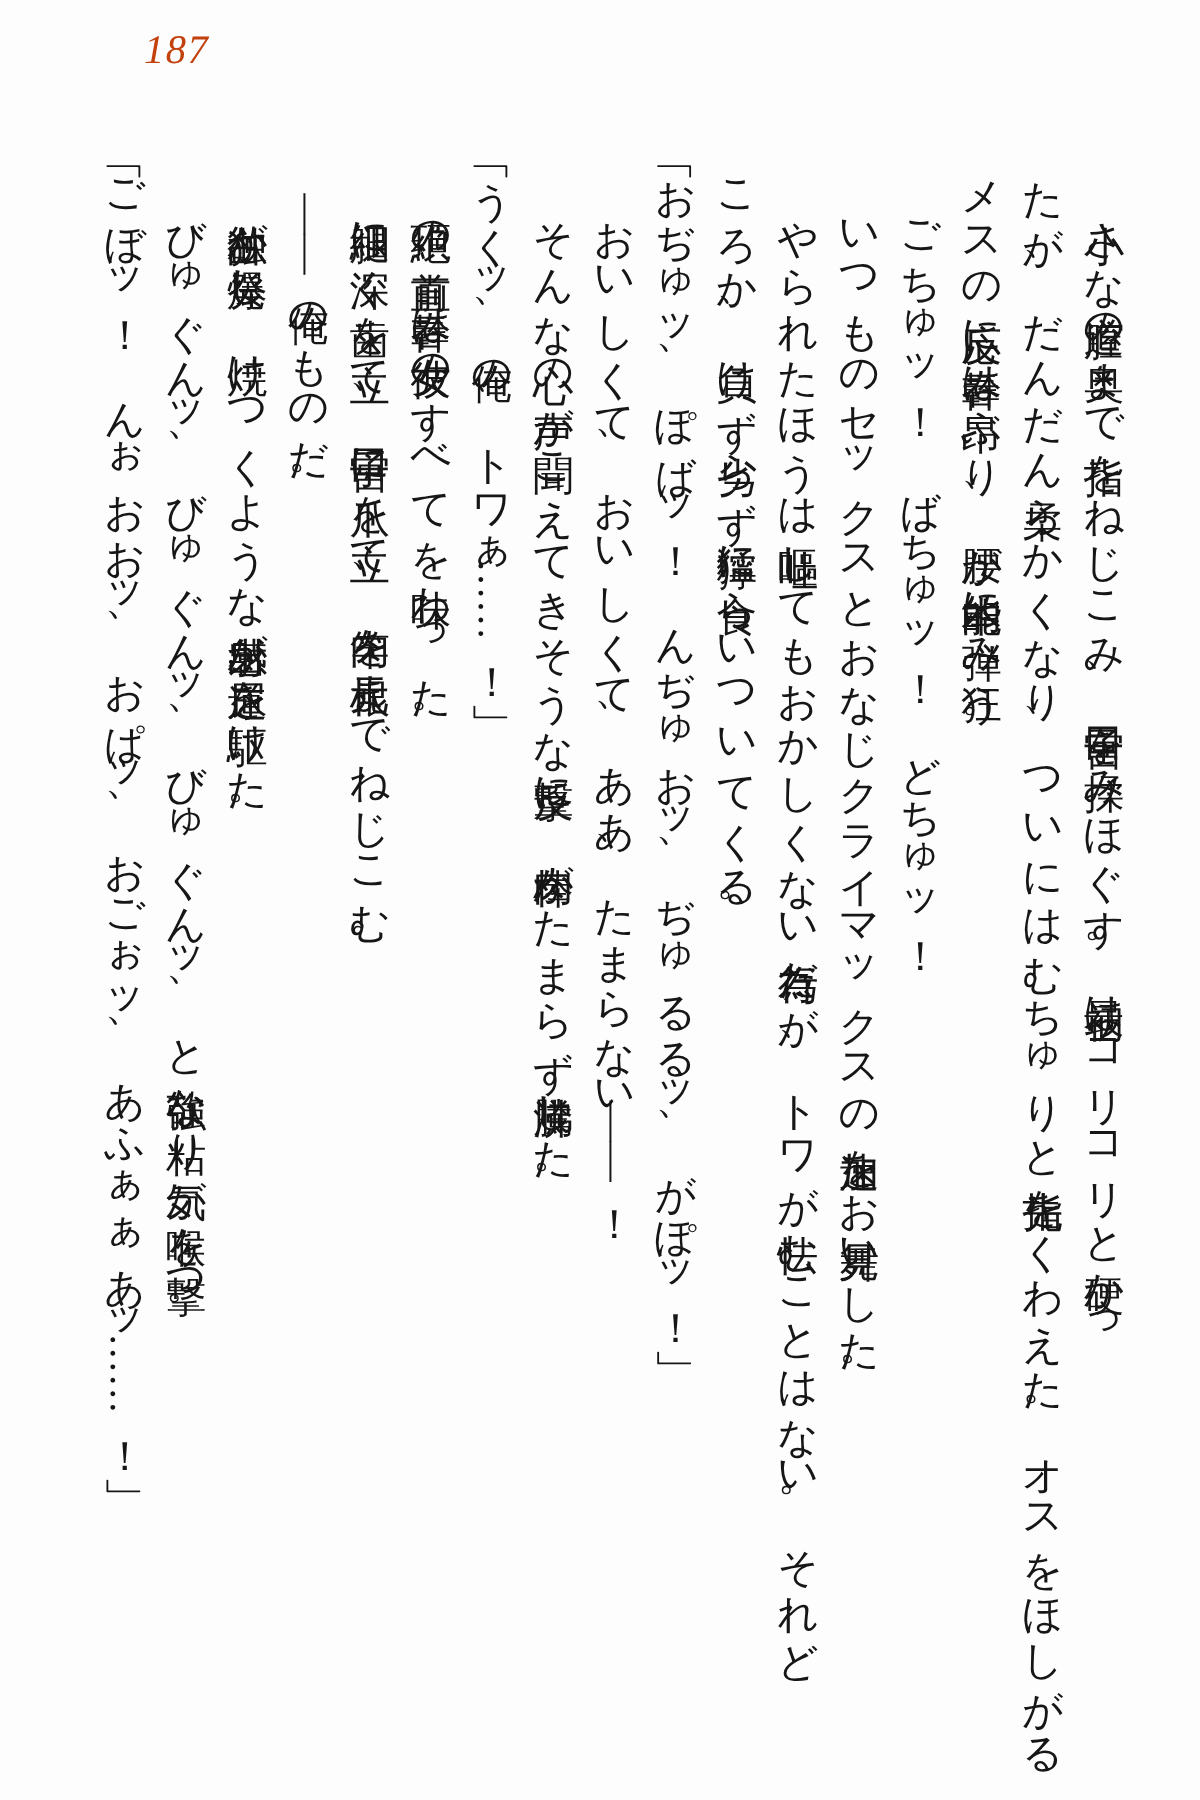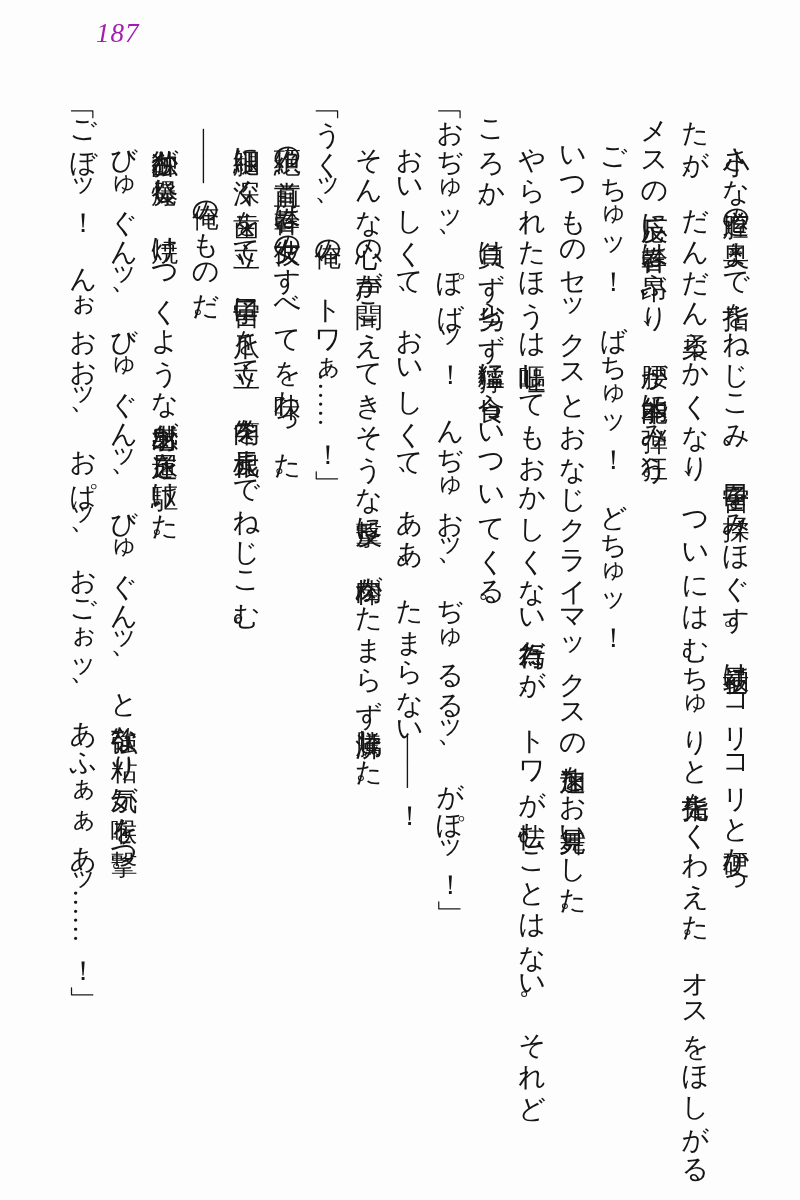--- a/index.html
+++ b/index.html
@@ -15,21 +15,21 @@
     overflow: hidden;
     font-family: "Liberation Serif", "DejaVu Serif", serif;
   }
   .page-number {
     position: absolute;
     left: 96px;
     top: 18px;
     font-size: 27px;
     font-style: italic;
     letter-spacing: 1px;
-    color: #a21caf;
+    color: #c2410c;
     font-family: "Liberation Serif", "DejaVu Serif", serif;
   }
   .text-block {
     position: absolute;
     top: 102px;
     right: 44px;
     height: 1034px;
     writing-mode: vertical-rl;
     text-orientation: mixed;
     font-size: 27px;

